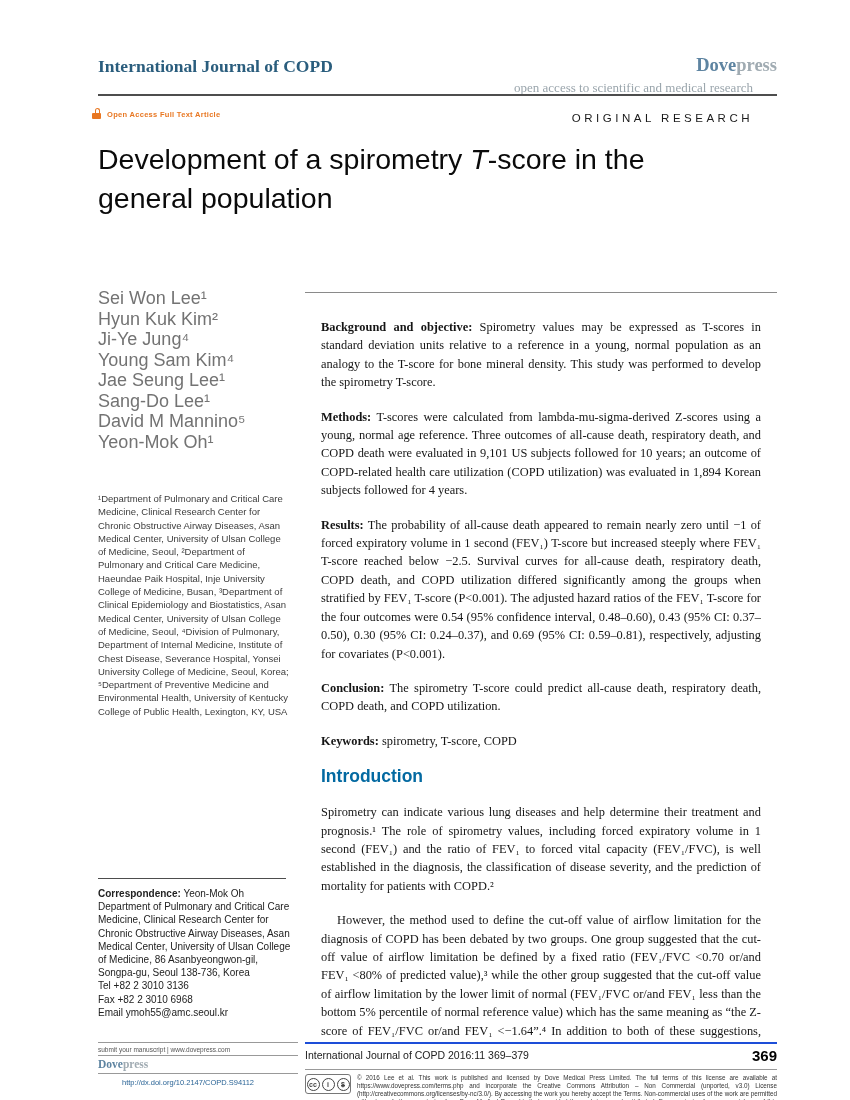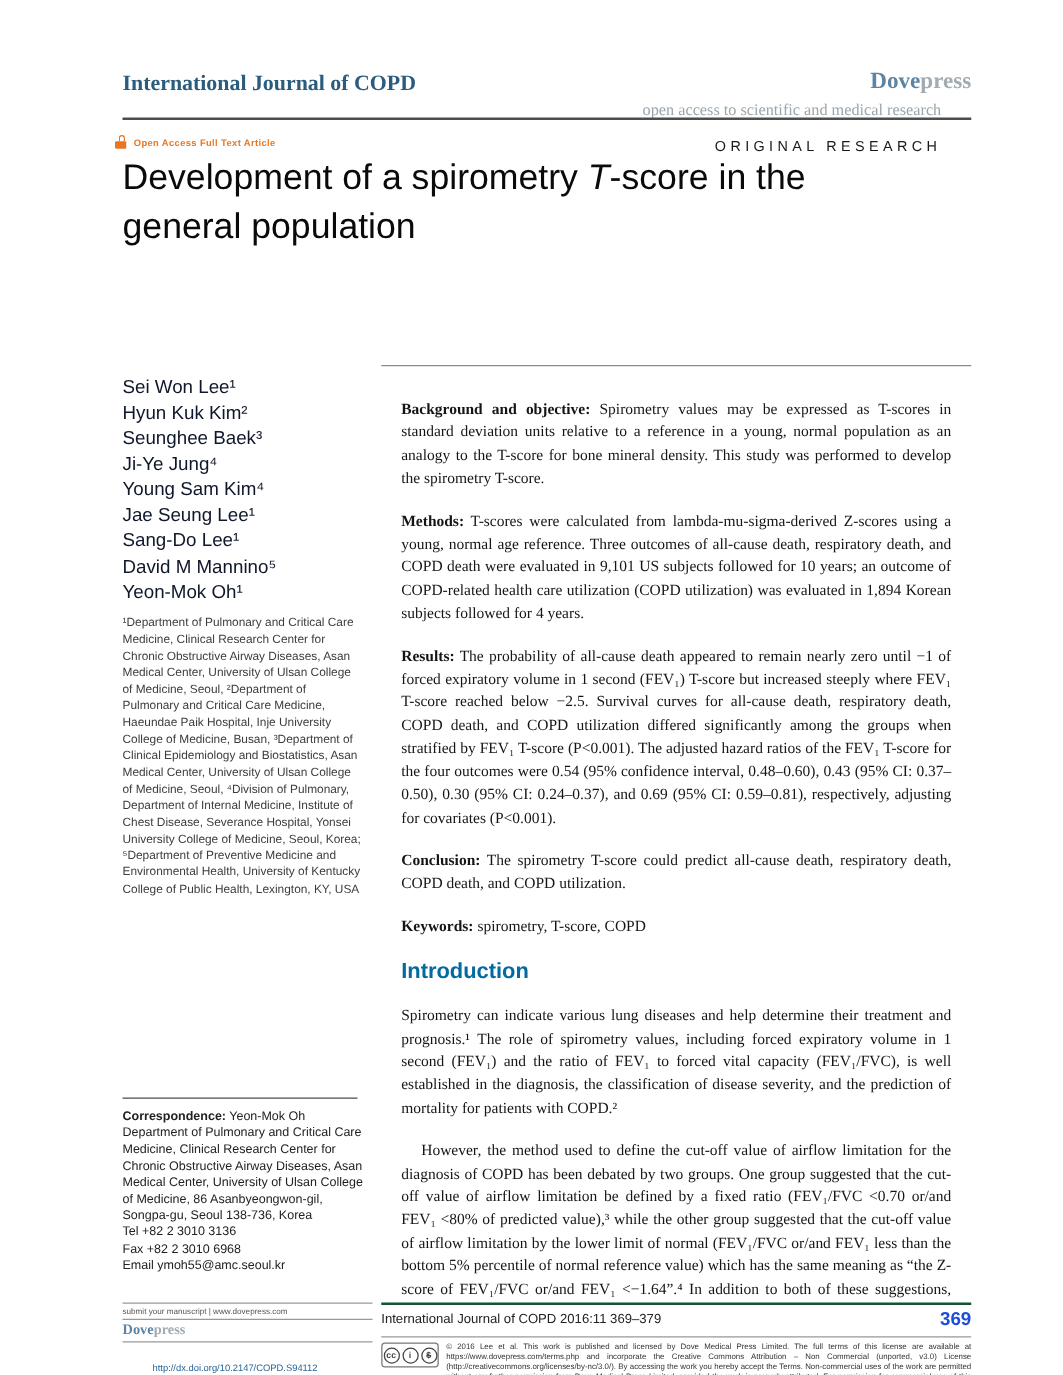--- a/index.html
+++ b/index.html
@@ -17,47 +17,47 @@
   .tagline { position:absolute; right:73px; top:80px; font-family:"Liberation Serif", serif; font-size:13px; color:#9aa5ac; }
   .header-rule { position:absolute; left:98px; width:679px; top:94px; border-top:2px solid #4d4d4d; }
   
   .oa-row { position:absolute; left:92px; top:108px; display:flex; align-items:flex-end; gap:5px; }
   .oa-icon { width:10px; height:11px; position:relative; display:inline-block; }
   .oa-icon .lock-body { position:absolute; bottom:0; left:0; width:9px; height:6px; background:#e87722; border-radius:1px; }
   .oa-icon .lock-shackle { position:absolute; top:0; left:3px; width:5px; height:5px; border:1.5px solid #e87722; border-bottom:none; border-radius:4px 4px 0 0; }
   .oa-label { font-size:7.5px; font-weight:bold; color:#e87722; letter-spacing:0.3px; }
   .article-type { position:absolute; right:73px; top:112px; font-size:11.5px; letter-spacing:3.5px; color:#1a1a1a; }
   
-  .title { position:absolute; left:98px; top:123px; width:660px; font-size:28.5px; line-height:39px; color:#0a0a0a; font-weight:400; }
+  .title { position:absolute; left:98px; top:140px; width:660px; font-size:28.5px; line-height:39px; color:#0a0a0a; font-weight:400; }
   .t-italic { font-style:italic; }
   
-  .authors { position:absolute; left:98px; top:300px; width:200px; font-size:15px; line-height:20.5px; color:#0f172a; }
+  .authors { position:absolute; left:98px; top:288px; width:200px; font-size:18px; line-height:20.5px; color:#737373; }
   .affiliations { position:absolute; left:98px; top:492px; width:192px; font-size:9.5px; line-height:13.3px; color:#3c3c3c; max-height:380px; overflow:hidden; }
   .corr-rule { position:absolute; left:98px; top:878px; width:188px; border-top:1px solid #4d4d4d; }
   .correspondence { position:absolute; left:98px; top:887px; width:194px; font-size:10px; line-height:13.2px; color:#222; }
   .bold { font-weight:bold; }
   
   .abstract-rule { position:absolute; left:305px; top:292px; width:472px; border-top:1px solid #8a8a8a; }
   .main-col {
     position:absolute; left:305px; top:302px; width:472px; height:740px; overflow:hidden;
     font-family:"Liberation Serif", serif; font-size:12.4px; line-height:18.4px;
     text-align:justify; color:#151515;
   }
   .main-col p { margin:16px; }
   .intro-heading { font-family:"Liberation Sans", sans-serif; font-size:17.5px; font-weight:bold; color:#0369a1; margin:14px 16px 7px; text-align:left; line-height:1.2; }
   .indent { text-indent:16px; }
   
   .footer-left { position:absolute; left:98px; top:1042px; width:200px; }
   .fl-submit { font-size:6.5px; color:#555; border-top:1px solid #999; border-bottom:1px solid #999; padding:2.5px 0; }
   .fl-brand { font-family:"Liberation Serif", serif; font-size:11.5px; font-weight:bold; padding:2px 0 3px; border-bottom:1px solid #999; }
-  .fl-doi { font-size:7.5px; color:#2a6496; margin-top:16px;padding-left:24px; }
+  .fl-doi { font-size:7.5px; color:#2a6496; margin-top:4px;padding-left:24px; }
   .footer-right { position:absolute; left:305px; top:1042px; width:472px; }
-  .fr-top { display:flex; justify-content:space-between; align-items:flex-start; border-top:2px solid #14532d; padding-top:3px; }
+  .fr-top { display:flex; justify-content:space-between; align-items:flex-start; border-top:2px solid #1d4ed8; padding-top:3px; }
   .fr-citation { font-size:10.5px; color:#222; padding-top:2px; }
-  .fr-page { font-size:15px; font-weight:bold; color:#1d4ed8; }
+  .fr-page { font-size:15px; font-weight:bold; color:#000000; }
   .fr-license { display:flex; gap:6px; margin-top:5px; border-top:1px solid #999; padding-top:4px; }
   .cc-badge { flex:0 0 auto; width:46px; height:20px; border:1px solid #777; border-radius:3px; display:flex; align-items:center; justify-content:center; gap:2px; background:#fff; }
   .cc-circle { width:13px; height:13px; border:1.2px solid #444; border-radius:50%; font-size:7px; font-weight:bold; color:#444; display:flex; align-items:center; justify-content:center; }
   .strike { text-decoration:line-through; }
   .fr-copy { font-size:6.3px; line-height:8px; color:#333; text-align:justify; }
 </style>
 </head>
 <body>
 
 <div class="page">
@@ -79,21 +79,20 @@
   <div class="article-type">ORIGINAL RESEARCH</div>
 
   <div class="title">
     <div><span>Development of a spirometry </span><span class="t-italic">T</span><span>-score in the</span></div>
     <div>general population</div>
   </div>
 
   <div class="authors">
     <div>Sei Won Lee¹</div>
     <div>Hyun Kuk Kim²</div>
-    <div>Seunghee Baek³</div>
     <div>Ji-Ye Jung⁴</div>
     <div>Young Sam Kim⁴</div>
     <div>Jae Seung Lee¹</div>
     <div>Sang-Do Lee¹</div>
     <div>David M Mannino⁵</div>
     <div>Yeon-Mok Oh¹</div>
   </div>
 
   <div class="affiliations">¹Department of Pulmonary and Critical Care Medicine, Clinical Research Center for Chronic Obstructive Airway Diseases, Asan Medical Center, University of Ulsan College of Medicine, Seoul, ²Department of Pulmonary and Critical Care Medicine, Haeundae Paik Hospital, Inje University College of Medicine, Busan, ³Department of Clinical Epidemiology and Biostatistics, Asan Medical Center, University of Ulsan College of Medicine, Seoul, ⁴Division of Pulmonary, Department of Internal Medicine, Institute of Chest Disease, Severance Hospital, Yonsei University College of Medicine, Seoul, Korea; ⁵Department of Preventive Medicine and Environmental Health, University of Kentucky College of Public Health, Lexington, KY, USA</div>
 

